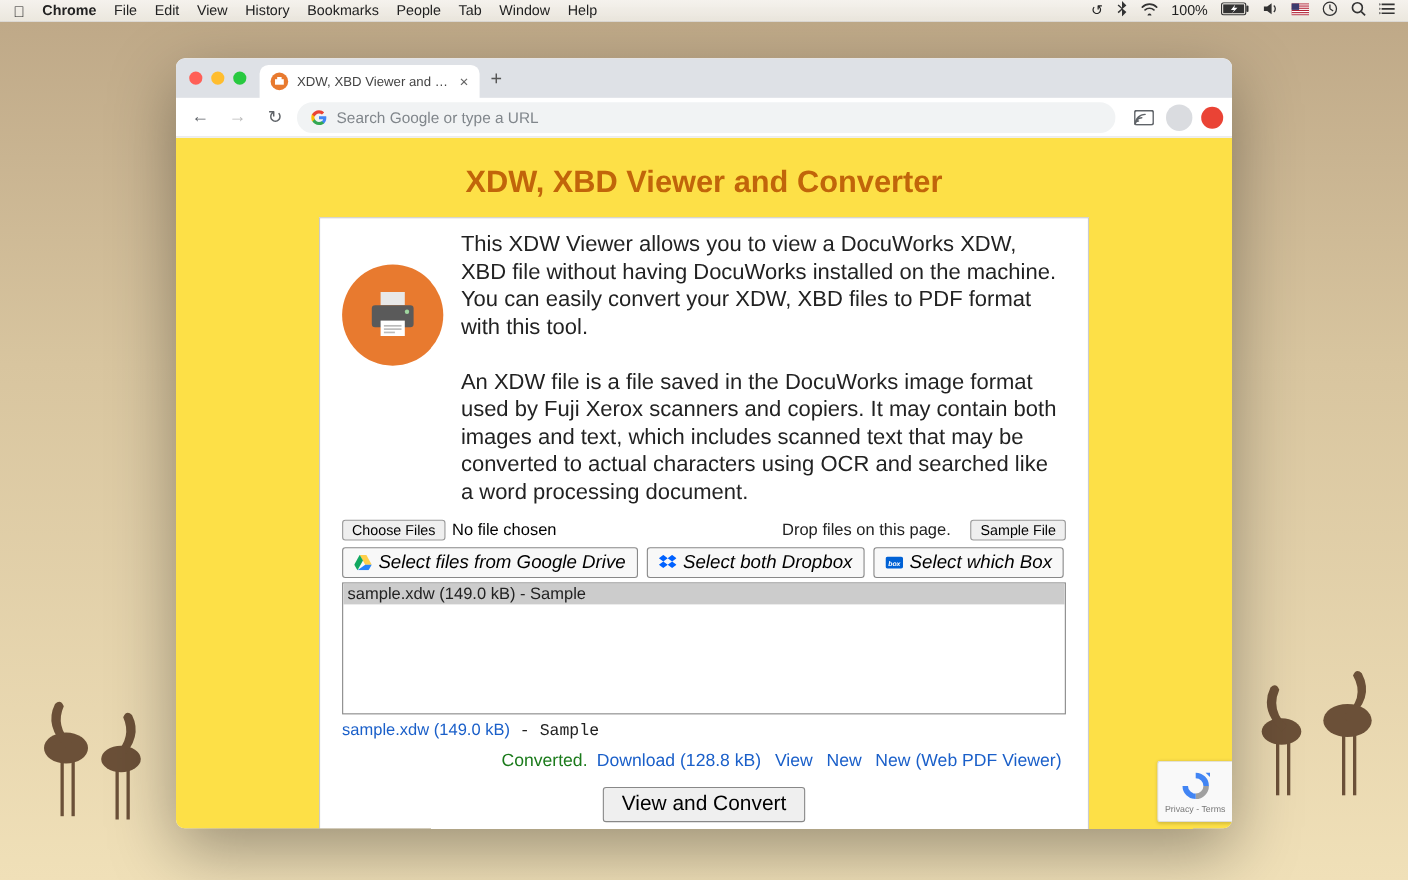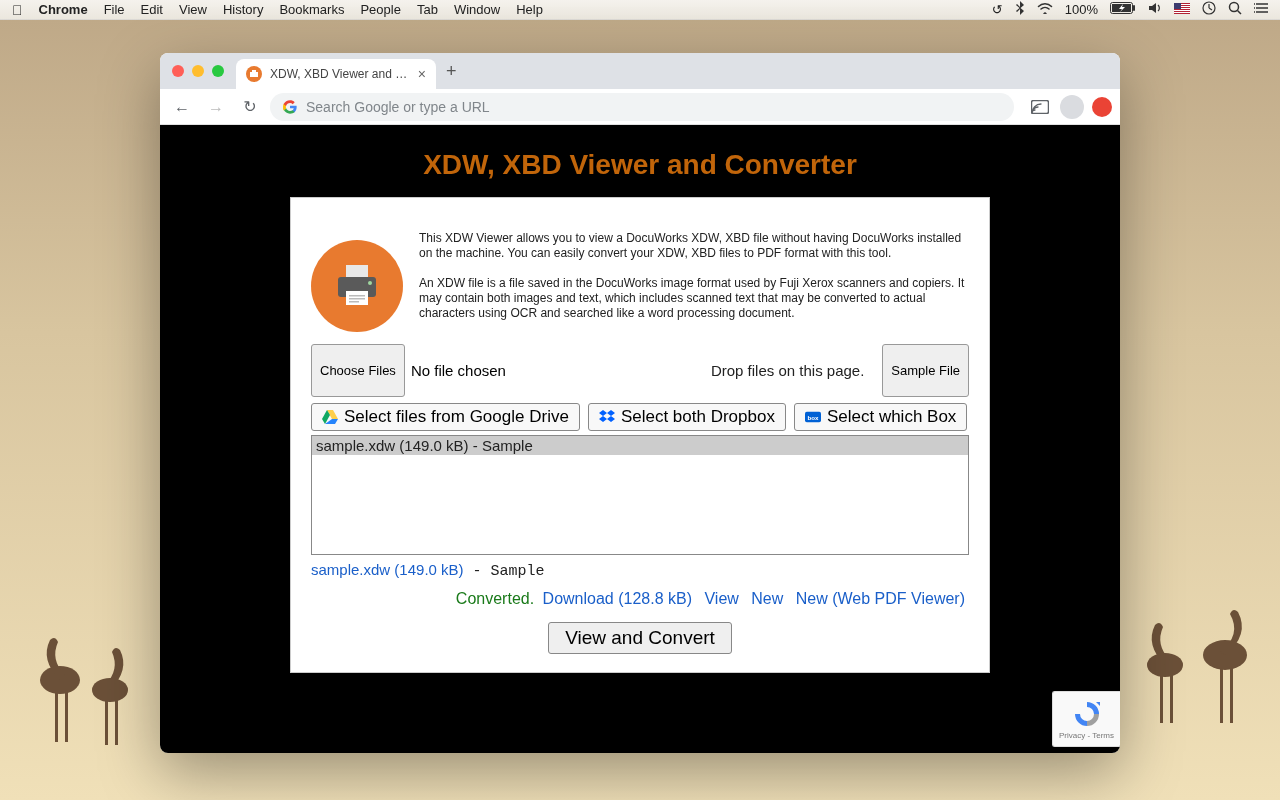--- a/index.html
+++ b/index.html
@@ -131,21 +131,21 @@
       font-size: 13px;
     }
     .toolbar-right { display: flex; align-items: center; gap: 8px; margin-left: 8px; }
     .toolbar-right .icon { width: 24px; height: 24px; display:flex; align-items:center; justify-content:center; color:#5f6368; }
     .avatar-circle { width: 24px; height: 24px; border-radius: 50%; background: #dadce0; }
     .ext-badge { width: 20px; height: 20px; border-radius: 50%; background: #ea4335; }
 
     
     .page {
       flex: 1;
-      background: #000000;
+      background: #fde047;
       overflow-y: auto;
       position: relative;
     }
     .content {
       padding: 12px 20px 20px;
       text-align: center;
     }
     h1.page-title {
       color: #c1650a;
       font-size: 28px;
@@ -161,55 +161,55 @@
       text-align: left;
     }
     .intro-row { display: flex; gap: 16px; align-items: flex-start; }
     .printer-icon {
       width: 92px; height: 92px; border-radius: 50%;
       background: #e87a2f;
       display: flex; align-items: center; justify-content: center;
       flex-shrink: 0; margin-top: 30px;
     }
     .desc {
-      font-size: 12px;
+      font-size: 20px;
       color: #222;
       line-height: 1.25;
-      margin-top: 21px;
     }
     .file-row {
       margin-top: 12px;
       display: flex;
       align-items: center;
       gap: 6px;
       font-size: 15px;
     }
     .btn-sys {
       background: #efefef;
       border: 1px solid #999;
       border-radius: 3px;
-      padding: 18px 8px;
+      padding: 1px 8px;
       font-size: 13px;
       font-family: inherit;
       cursor: pointer;
     }
     .spacer { flex: 1; }
     .drop-label { color: #222; font-size: 15px; }
 
     .cloud-row { margin-top: 6px; display: flex; gap: 8px; }
     .cloud-btn {
       background: #f8f8f8;
       border: 1px solid #888;
       border-radius: 3px;
       padding: 3px 10px;
       font-size: 17px;
       display: flex;
       align-items: center;
       gap: 6px;
       cursor: pointer;
+      font-style: italic;
     }
     .cloud-btn .ci { width: 16px; height: 16px; display:inline-flex; align-items:center; justify-content:center; }
 
     .file-list {
       margin-top: 4px;
       border: 1px solid #888;
       height: 120px;
       background: #fff;
       overflow: auto;
     }

